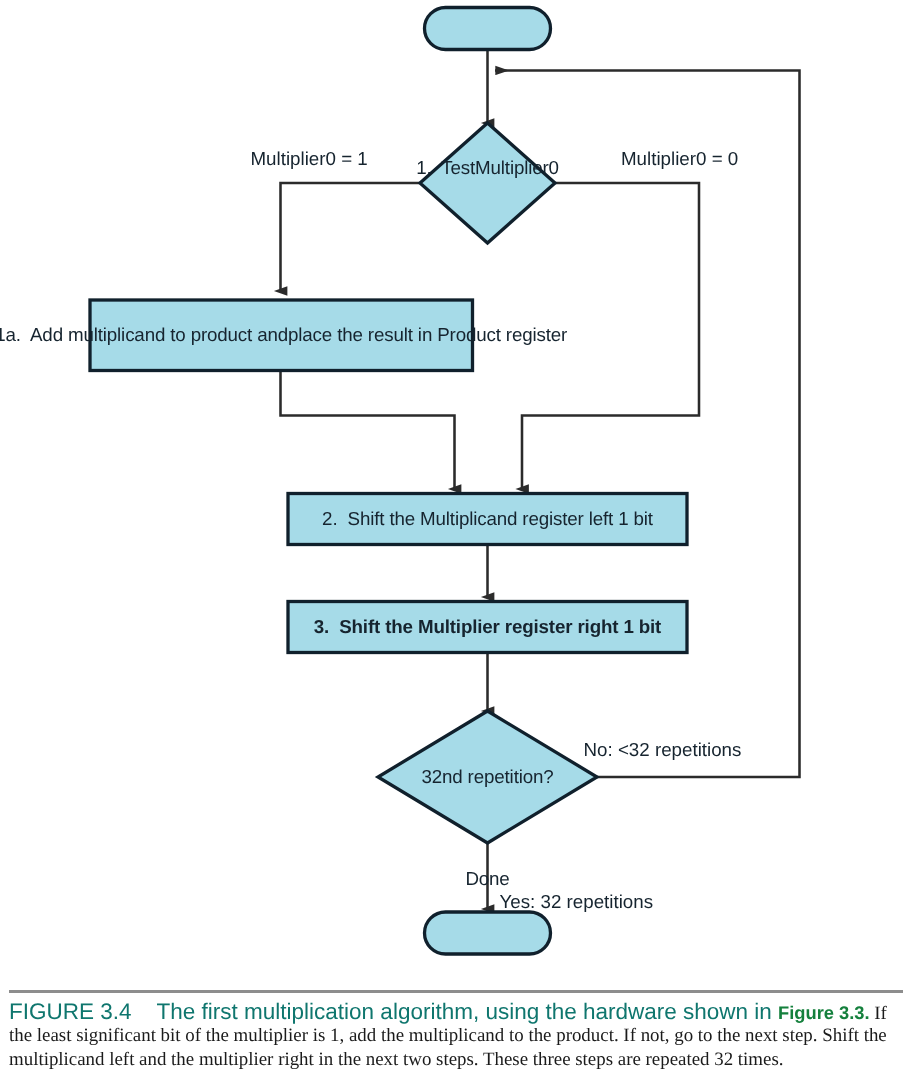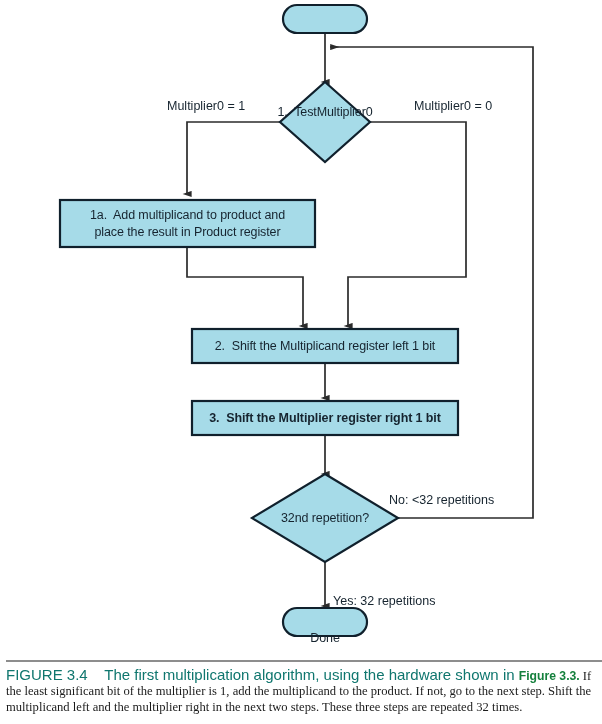--- a/index.html
+++ b/index.html
@@ -134,32 +134,32 @@
 
     <rect x="283" y="608" width="84" height="28" rx="14" ry="14" fill="#a6dbe8" stroke="#10202c" stroke-width="2.2"></rect>
   </svg>
 
 
   <div class="node-label" style="left:265px; top:92px; width:120px; height:40px; flex-direction:row;">
     <span>1.  Test</span>
     <span>Multiplier0</span>
   </div>
 
-  <div class="node-label" style="left:60px; top:200px; width:255px; height:47px; flex-direction:column;border-radius:20px;">
+  <div class="node-label" style="left:60px; top:200px; width:255px; height:47px; flex-direction:row;border-radius:20px;">
     <span>1a.  Add multiplicand to product and</span>
     <span>place the result in Product register</span>
   </div>
 
   <div class="node-label" style="left:192px; top:329px; width:266px; height:34px;">2.  Shift the Multiplicand register left 1 bit</div>
 
   <div class="node-label" style="left:192px; top:401px; width:266px; height:34px;font-weight:bold;">3.  Shift the Multiplier register right 1 bit</div>
 
   <div class="node-label" style="left:245px; top:508px; width:160px; height:20px;">32nd repetition?</div>
 
-  <div class="node-label" style="left:283px; top:624px; width:84px; height:28px;">Done</div>
+  <div class="node-label" style="left:283px; top:572px; width:84px; height:28px;">Done</div>
 
   <div class="edge-label" style="left:167px; top:99px;">Multiplier0 = 1</div>
 
   <div class="edge-label" style="left:398px; top:99px;margin-left:16px;">Multiplier0 = 0</div>
 
   <div class="edge-label" style="left:389px; top:493px;">No: &lt;32 repetitions</div>
 
   <div class="edge-label" style="left:333px; top:566px;margin-top:28px;">Yes: 32 repetitions</div>
 
   <div id="caption-block">

